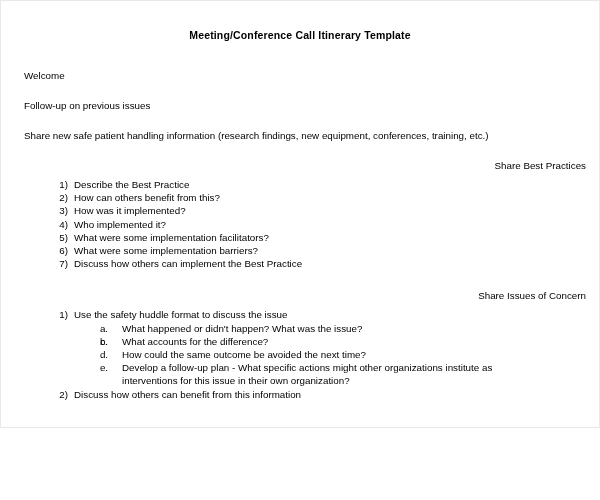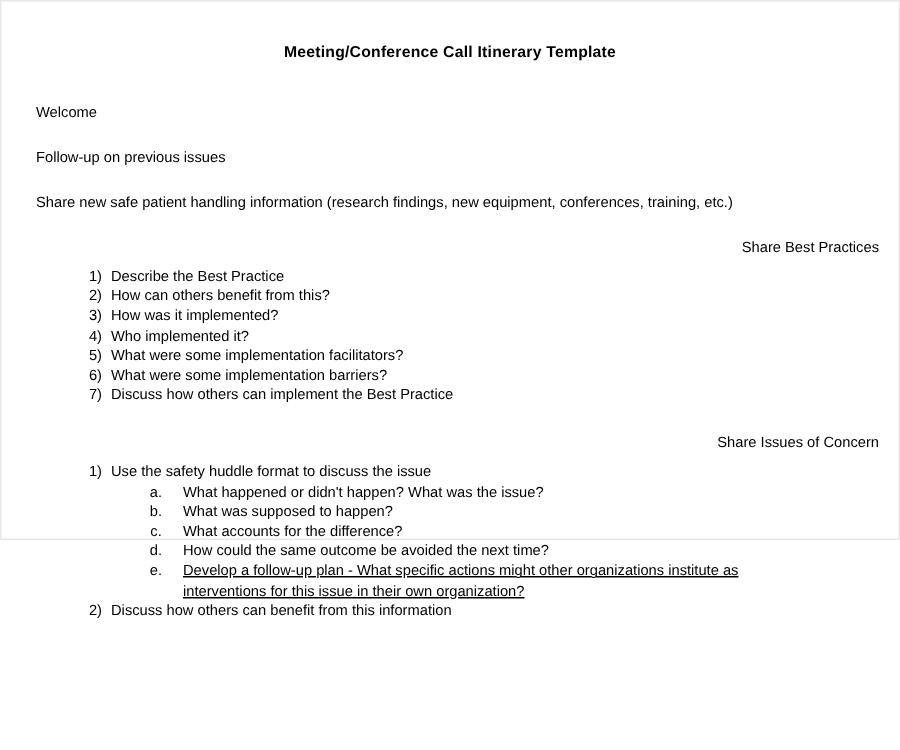--- a/index.html
+++ b/index.html
@@ -10,21 +10,21 @@
     width: 600px;
     height: 500px;
     background: #ffffff;
     font-family: "Liberation Sans", sans-serif;
     color: #000000;
     overflow: hidden;
   }
   #page {
     position: relative;
     width: 600px;
-    height: 360px;
+    height: 428px;
     background: #ffffff;
     box-sizing: border-box;
   }
   
   #page::before {
     content: "";
     position: absolute;
     left: 0; top: 0; right: 0; bottom: 0;
     border: 1px solid #e8e8e8;
     pointer-events: none;
@@ -113,21 +113,20 @@
     text-align: center;
     font-size: 9.8px;
   }
   ol.lvl2 > li.wrap {
     white-space: normal;
     padding-right: 10px;
   }
   ol.lvl2 > li.wrap .l2 {
     display: block;
     text-indent: 0;
-    text-decoration: underline;
   }
   .gap-md { height: 19px; }
   .gap-lg { height: 21px; }
 </style>
 </head>
 <body>
 
 <div id="page">
   <div class="doc-body">
 
@@ -183,21 +182,20 @@
         </li>
       </ol>
 
       <ol class="lvl2">
         <li>
           <span class="marker">a.</span>
           <span class="l2">What happened or didn't happen?  What was the issue?</span>
         </li>
         <li>
           <span class="marker">b.</span>
-          <span class="l2">What was supposed to happen?</span>
         </li>
         <li>
           <span class="marker">c.</span>
           <span class="l2">What accounts for the difference?</span>
         </li>
         <li>
           <span class="marker">d.</span>
           <span class="l2">How could the same outcome be avoided the next time?</span>
         </li>
         <li class="wrap">

